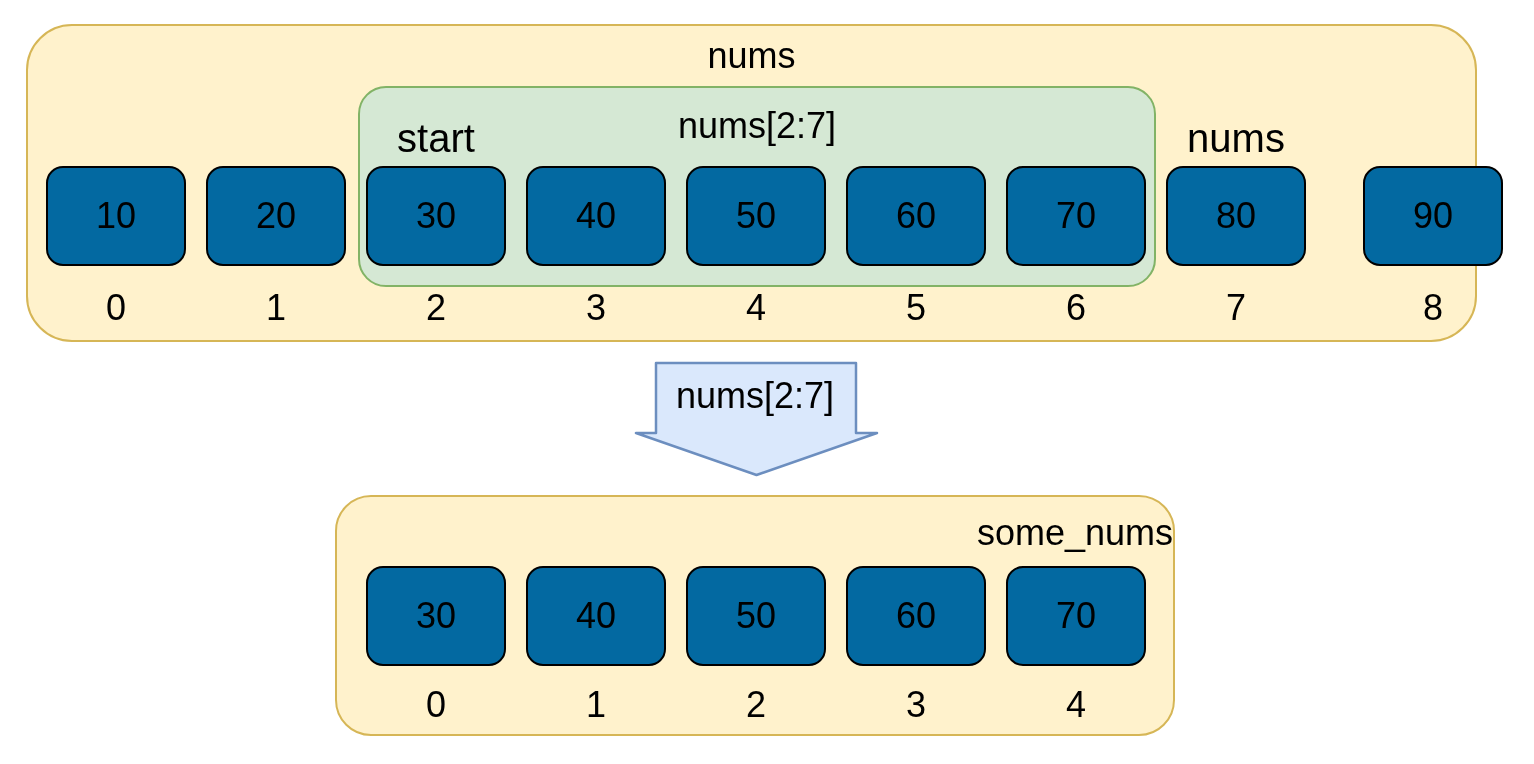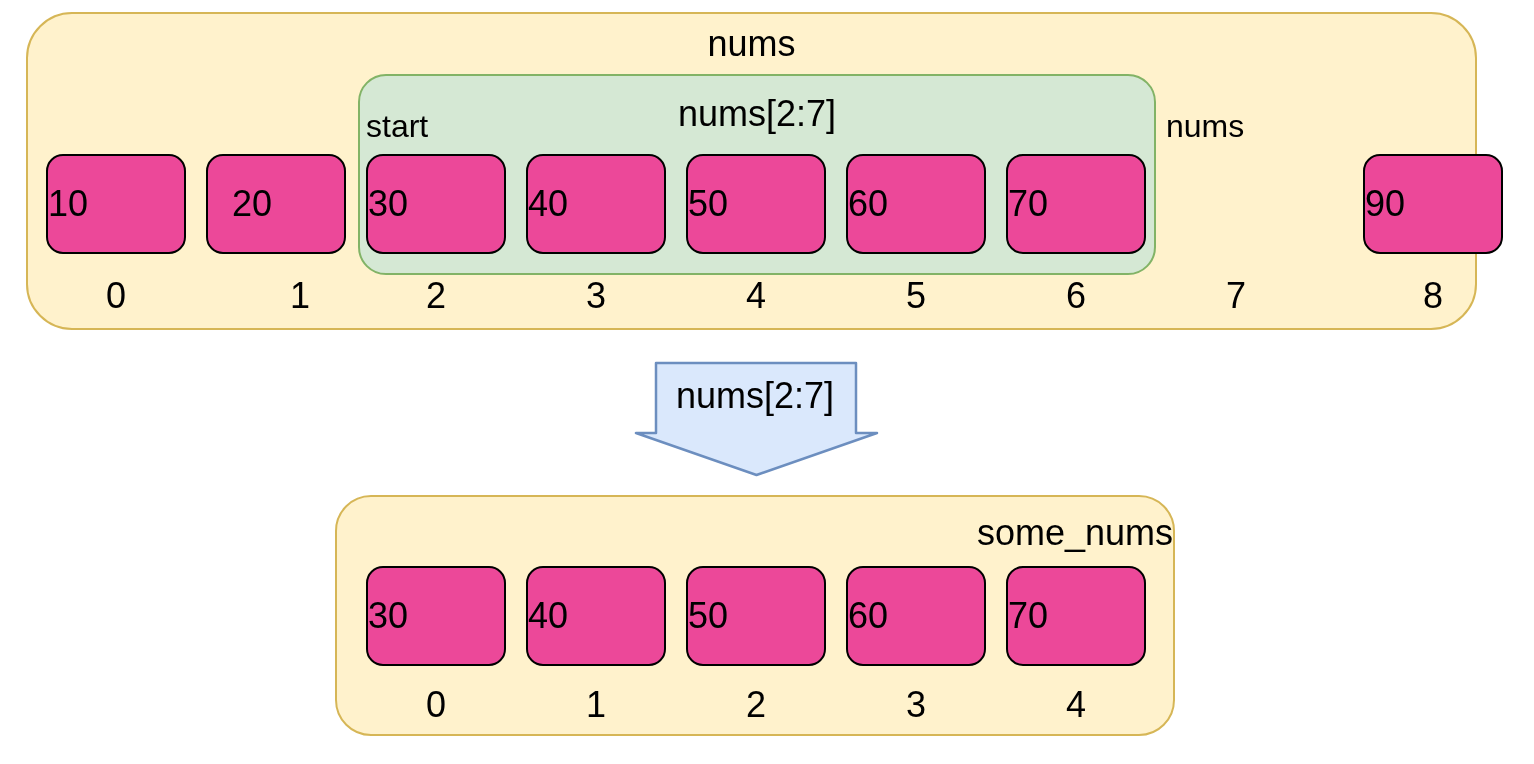--- a/index.html
+++ b/index.html
@@ -16,21 +16,21 @@
     color: #000000;
     overflow: hidden;
   }
   .container {
     position: absolute;
     background: #FFF2CC;
     border: 2.5px solid #D6B656;
     box-sizing: border-box;
   }
   .nums-container {
-    left: 26px; top: 12px;
+    left: 26px; top: 24px;
     width: 1451px; height: 318px;
     border-radius: 46px;
   }
   .result-container {
     left: 335px; top: 495px;
     width: 840px; height: 241px;
     border-radius: 36px;
   }
   .title {
     position: absolute;
@@ -56,50 +56,51 @@
     left: 330px; top: 78px;
     width: 798px;
     text-align: center;
     font-size: 36px;
     line-height: 44px;
   }
   .marker {
     position: absolute;
     top: 90px;
     width: 140px;
-    font-size: 32px;
+    text-align: center;
+    font-size: 40px;
     line-height: 44px;
   }
   .marker-start { left: 338px; }
   .marker-stop  { left: 1138px; }
   .cell {
     position: absolute;
     width: 140px; height: 100px;
-    background: #ec4899;
+    background: #0369a1;
     border: 2.5px solid #000000;
     border-radius: 17px;
     box-sizing: border-box;
     display: flex;
     align-items: center;
-    justify-content: flex-start;
+    justify-content: center;
     font-size: 36px;
   }
   .idx {
     position: absolute;
     width: 140px;
     text-align: center;
     font-size: 36px;
     line-height: 44px;
   }
   .nums-container .cell { top: 140px; }
   .nums-container .idx  { top: 260px; }
   .result-container .cell { top: 69px; }
   .result-container .idx  { top: 186px; }
   
-  .tc0 { left: 18px; }   .tc1 { left: 178px; padding-left: 24px; }  .tc2 { left: 338px; }
+  .tc0 { left: 18px; }   .tc1 { left: 178px; }  .tc2 { left: 338px; }
   .tc3 { left: 498px; }  .tc4 { left: 658px; }  .tc5 { left: 818px; }
   .tc6 { left: 978px; }  .tc7 { left: 1138px; } .tc8 { left: 1298px; margin-left: 37px; }
   
   .bc0 { left: 29px; }   .bc1 { left: 189px; }  .bc2 { left: 349px; }
   .bc3 { left: 509px; }  .bc4 { left: 669px; }
   .arrow-svg {
     position: absolute;
     left: 610px; top: 356px;
     width: 290px; height: 125px;
   }
@@ -138,20 +139,23 @@
         <span>40</span>
       </div>
     <div class="cell tc4">
         <span>50</span>
       </div>
     <div class="cell tc5">
         <span>60</span>
       </div>
     <div class="cell tc6">
         <span>70</span>
+      </div>
+    <div class="cell tc7">
+        <span>80</span>
       </div>
     <div class="cell tc8">
         <span>90</span>
       </div>
 
     <div class="idx tc0">0</div>
     <div class="idx tc1">1</div>
     <div class="idx tc2">2</div>
     <div class="idx tc3">3</div>
     <div class="idx tc4">4</div>

